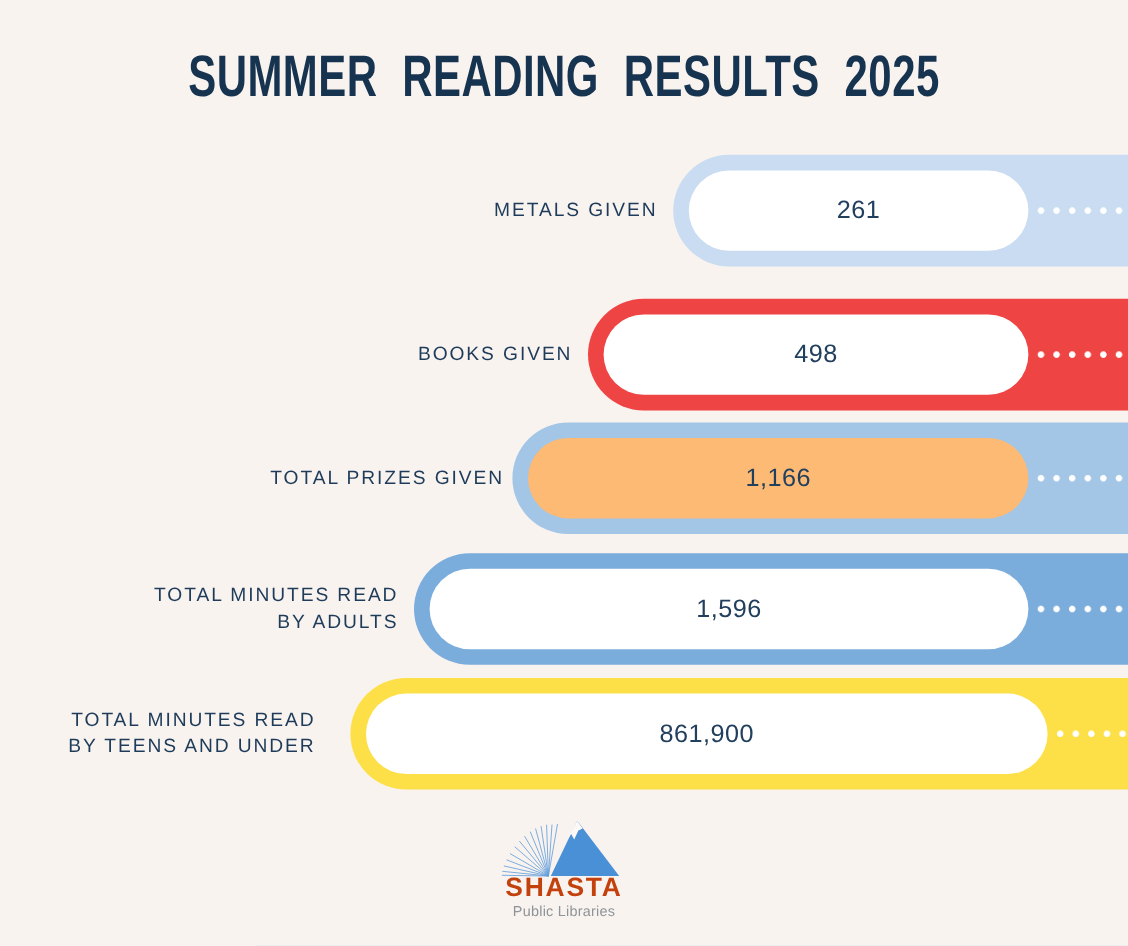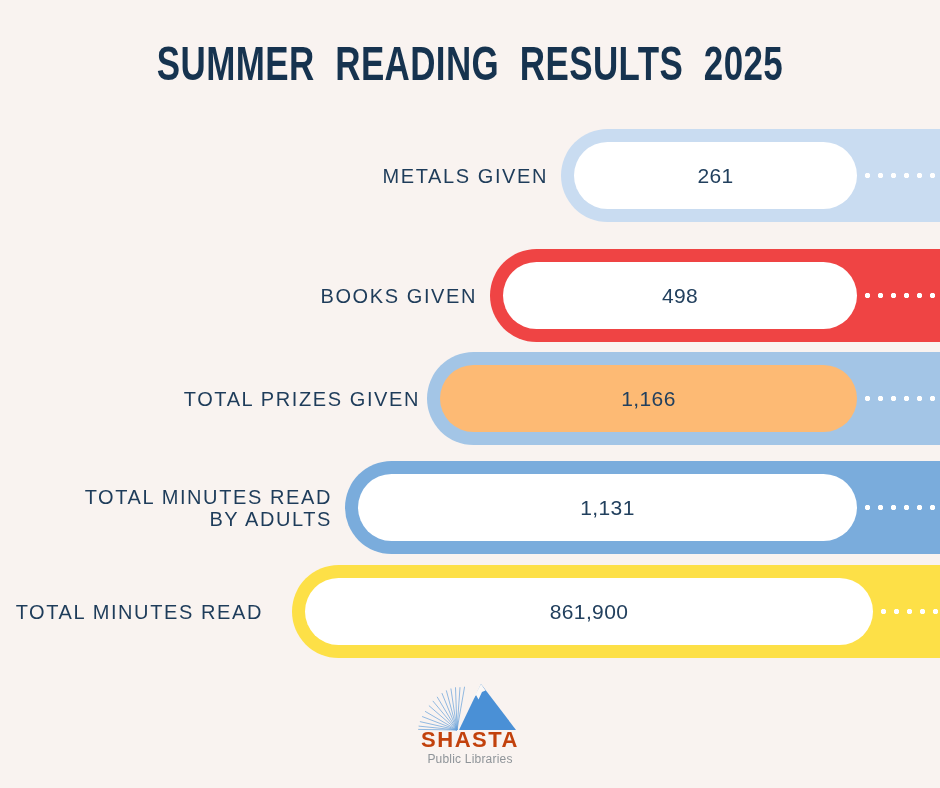--- a/index.html
+++ b/index.html
@@ -36,21 +36,21 @@
   }
   .row-label {
     position: absolute;
     top: 0; bottom: 0; left: 0;
     display: flex;
     flex-direction: column;
     justify-content: center;
     align-items: flex-end;
     text-align: right;
     color: #1e3c5a;
-    font-size: 20px;
+    font-size: 16px;
     line-height: 22px;
     letter-spacing: 1.6px;
   }
   .bar {
     position: absolute;
     top: 0; bottom: 0; right: 0;
     border-radius: 46.5px 0 0 46.5px;
   }
   .pill {
     position: absolute;
@@ -143,29 +143,30 @@
       </div>
     </div>
 
     <div class="row" style="top: 461px;">
       <div class="row-label" style="right: 608px; color: rgb(30, 60, 90);">
           <div>TOTAL MINUTES READ</div>
           <div>BY ADULTS</div>
         </div>
       <div class="bar" style="left: 345px; background: rgb(122, 172, 220);">
         <div class="pill" style="width: 499px; background: rgb(255, 255, 255); color: rgb(34, 64, 94);">
-          <span class="value">1,131</span>
+          <span class="value">1,596</span>
         </div>
         <div class="dots" style="left: 519px;"></div>
       </div>
     </div>
 
     <div class="row" style="top: 565px;">
       <div class="row-label" style="right: 677px; color: rgb(30, 60, 90);">
           <div>TOTAL MINUTES READ</div>
+          <div>BY TEENS AND UNDER</div>
         </div>
       <div class="bar" style="left: 292px; background: #fde047;">
         <div class="pill" style="width: 568px; background: rgb(255, 255, 255); color: rgb(34, 64, 94);">
           <span class="value">861,900</span>
         </div>
         <div class="dots" style="left: 588px;"></div>
       </div>
     </div>
   </div>
 

